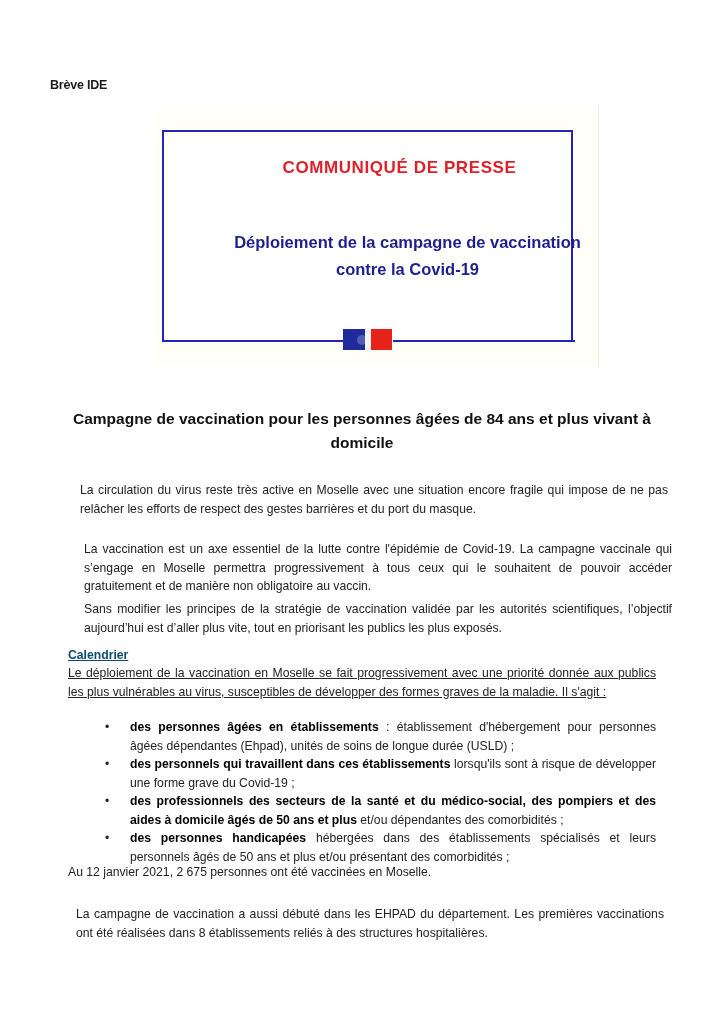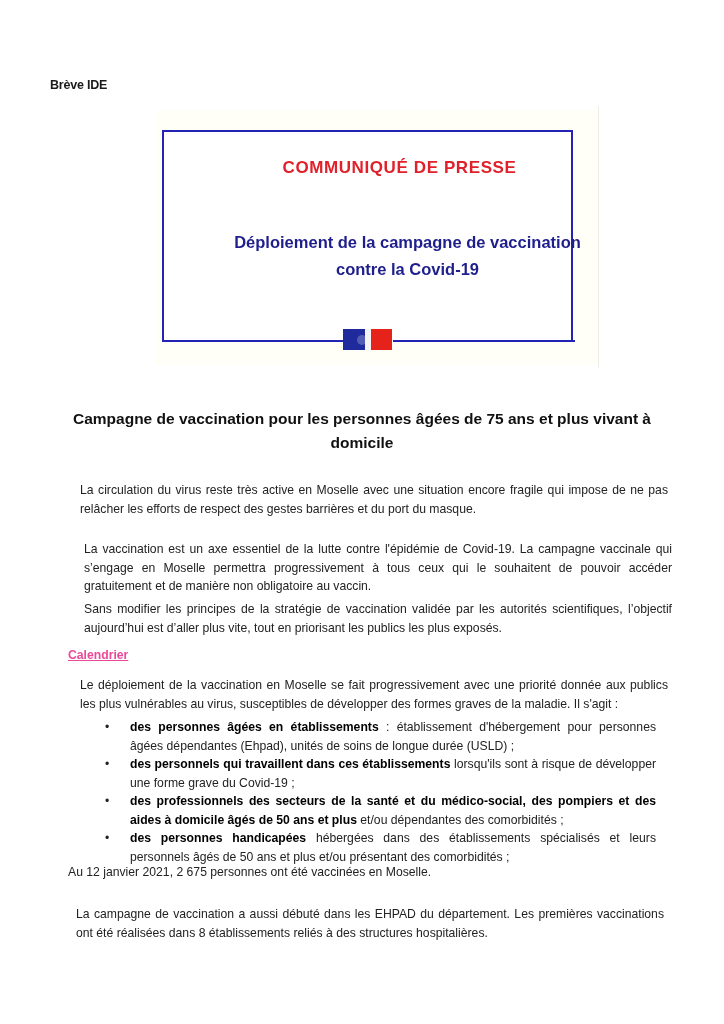--- a/index.html
+++ b/index.html
@@ -50,21 +50,21 @@
     .headline {
       position: absolute; left: 70px; top: 399px; width: 584px; text-align: center;
       font-weight: bold; font-size: 15.5px; line-height: 24px; color: #111;
     }
     .para {
       position: absolute; left: 68px; width: 588px;
       font-size: 12.2px; line-height: 18.5px; text-align: justify; color: #222;
     }
     .section-title {
       position: absolute; left: 68px; top: 640px;
-      font-size: 12.2px; font-weight: bold; text-decoration: underline; color: #ec4899;
+      font-size: 12.2px; font-weight: bold; text-decoration: underline; color: #0c4a6e;
     }
     .bullets {
       position: absolute; left: 100px; top: 710px; width: 556px;
       margin: 0; padding: 0; list-style: none;
       font-size: 12.2px; line-height: 18.5px; color: #222;
     }
     .bullets li { position: relative; padding-left: 30px; text-align: justify; }
     .bullets li .dot { position: absolute; left: 5px; top: 0; }
     .bullets b { color: #000000; }
   </style>
@@ -87,28 +87,28 @@
     <div>contre la Covid-19</div>
   </div>
 
   <div class="flag">
     <div class="blue"></div>
     <div class="face"></div>
     <div class="white"></div>
     <div class="red"></div>
   </div>
 
-  <div class="headline">Campagne de vaccination pour les personnes âgées de 75 ans et plus vivant à domicile</div>
+  <div class="headline">Campagne de vaccination pour les personnes âgées de 84 ans et plus vivant à domicile</div>
 
   <p class="para" style="margin:12px; top:461px;">La circulation du virus reste très active en Moselle avec une situation encore fragile qui impose de ne pas relâcher les efforts de respect des gestes barrières et du port du masque.</p>
   <p class="para" style="margin:16px; top:516px;">La vaccination est un axe essentiel de la lutte contre l'épidémie de Covid-19. La campagne vaccinale qui s’engage en Moselle permettra progressivement à tous ceux qui le souhaitent de pouvoir accéder gratuitement et de manière non obligatoire au vaccin.</p>
   <p class="para" style="margin:16px; top:576px;">Sans modifier les principes de la stratégie de vaccination validée par les autorités scientifiques, l’objectif aujourd’hui est d’aller plus vite, tout en priorisant les publics les plus exposés.</p>
 
   <div class="section-title">Calendrier</div>
-  <p class="para" style="margin:12px; top:656px;">Le déploiement de la vaccination en Moselle se fait progressivement avec une priorité donnée aux publics les plus vulnérables au virus, susceptibles de développer des formes graves de la maladie. Il s'agit :</p>
+  <p class="para" style="margin:0; top:656px;text-decoration:underline;">Le déploiement de la vaccination en Moselle se fait progressivement avec une priorité donnée aux publics les plus vulnérables au virus, susceptibles de développer des formes graves de la maladie. Il s'agit :</p>
 
   <ul class="bullets">
     <li>
       <span class="dot">•</span>
       <b>des personnes âgées en établissements</b><span> : établissement d'hébergement pour personnes âgées dépendantes (Ehpad), unités de soins de longue durée (USLD) ;</span>
     </li>
     <li>
       <span class="dot">•</span>
       <b>des personnels qui travaillent dans ces établissements</b><span> lorsqu'ils sont à risque de développer une forme grave du Covid-19 ;</span>
     </li>

